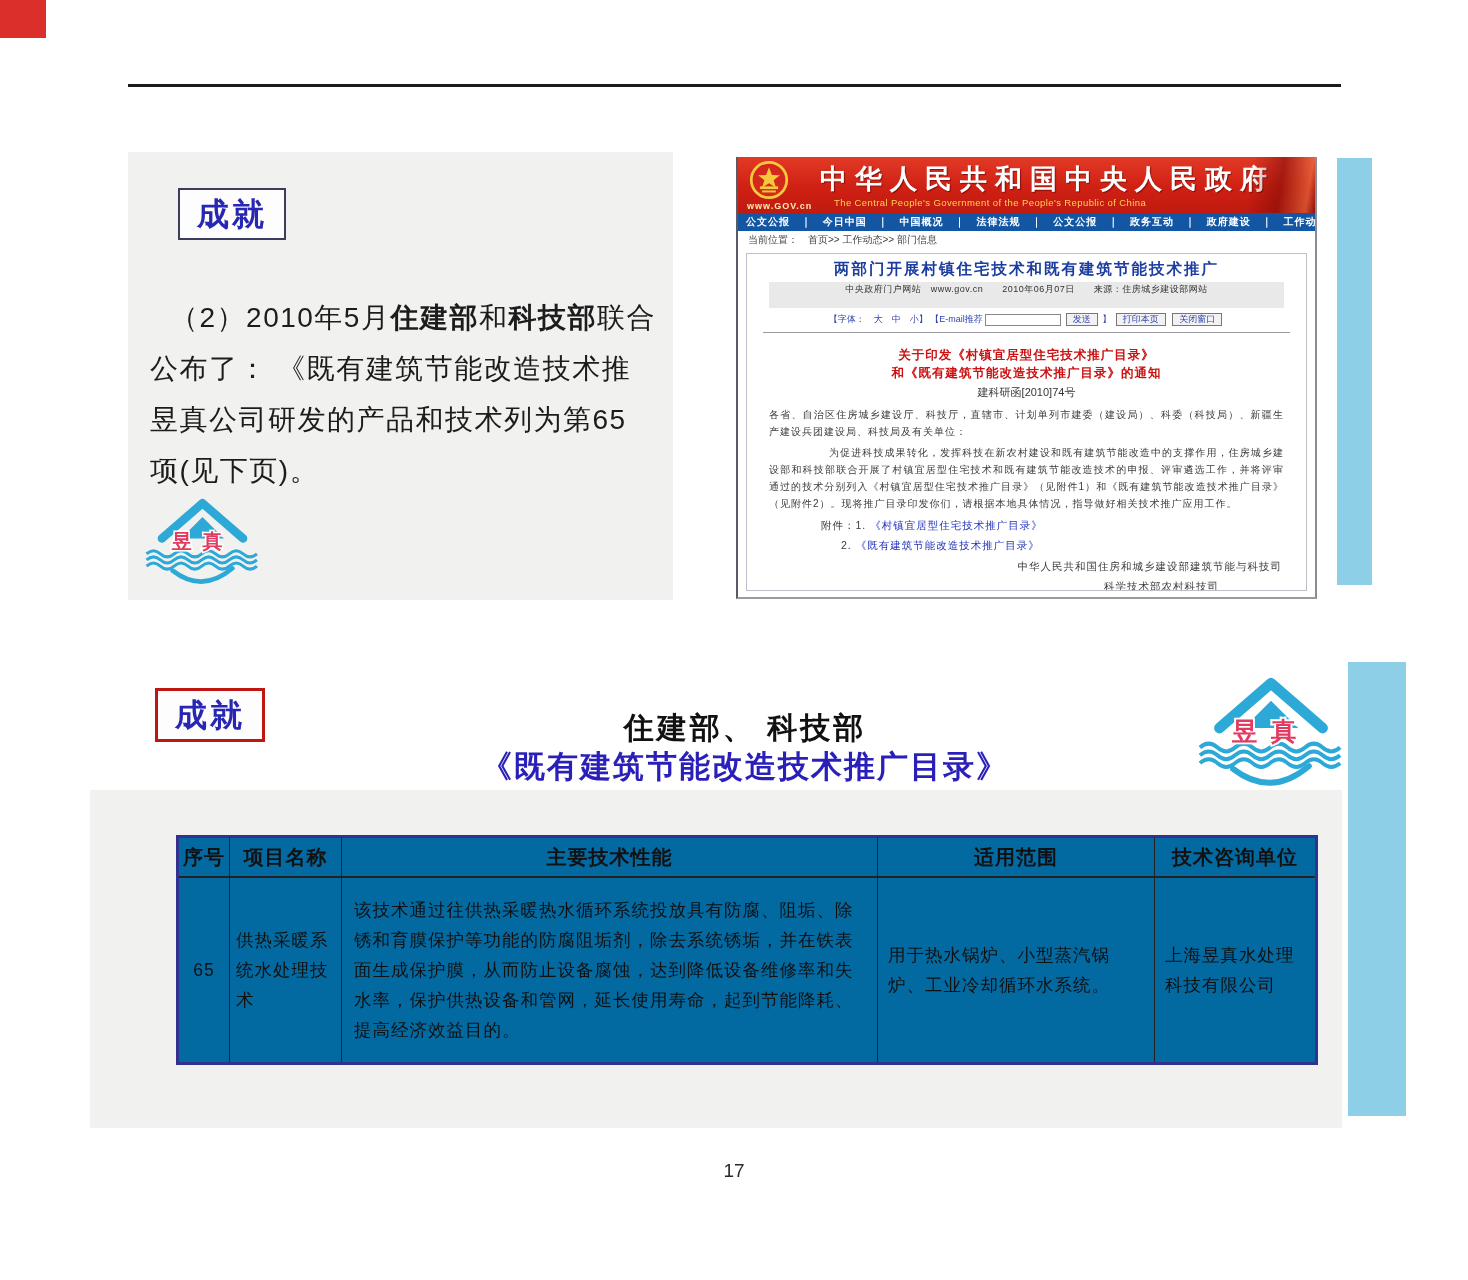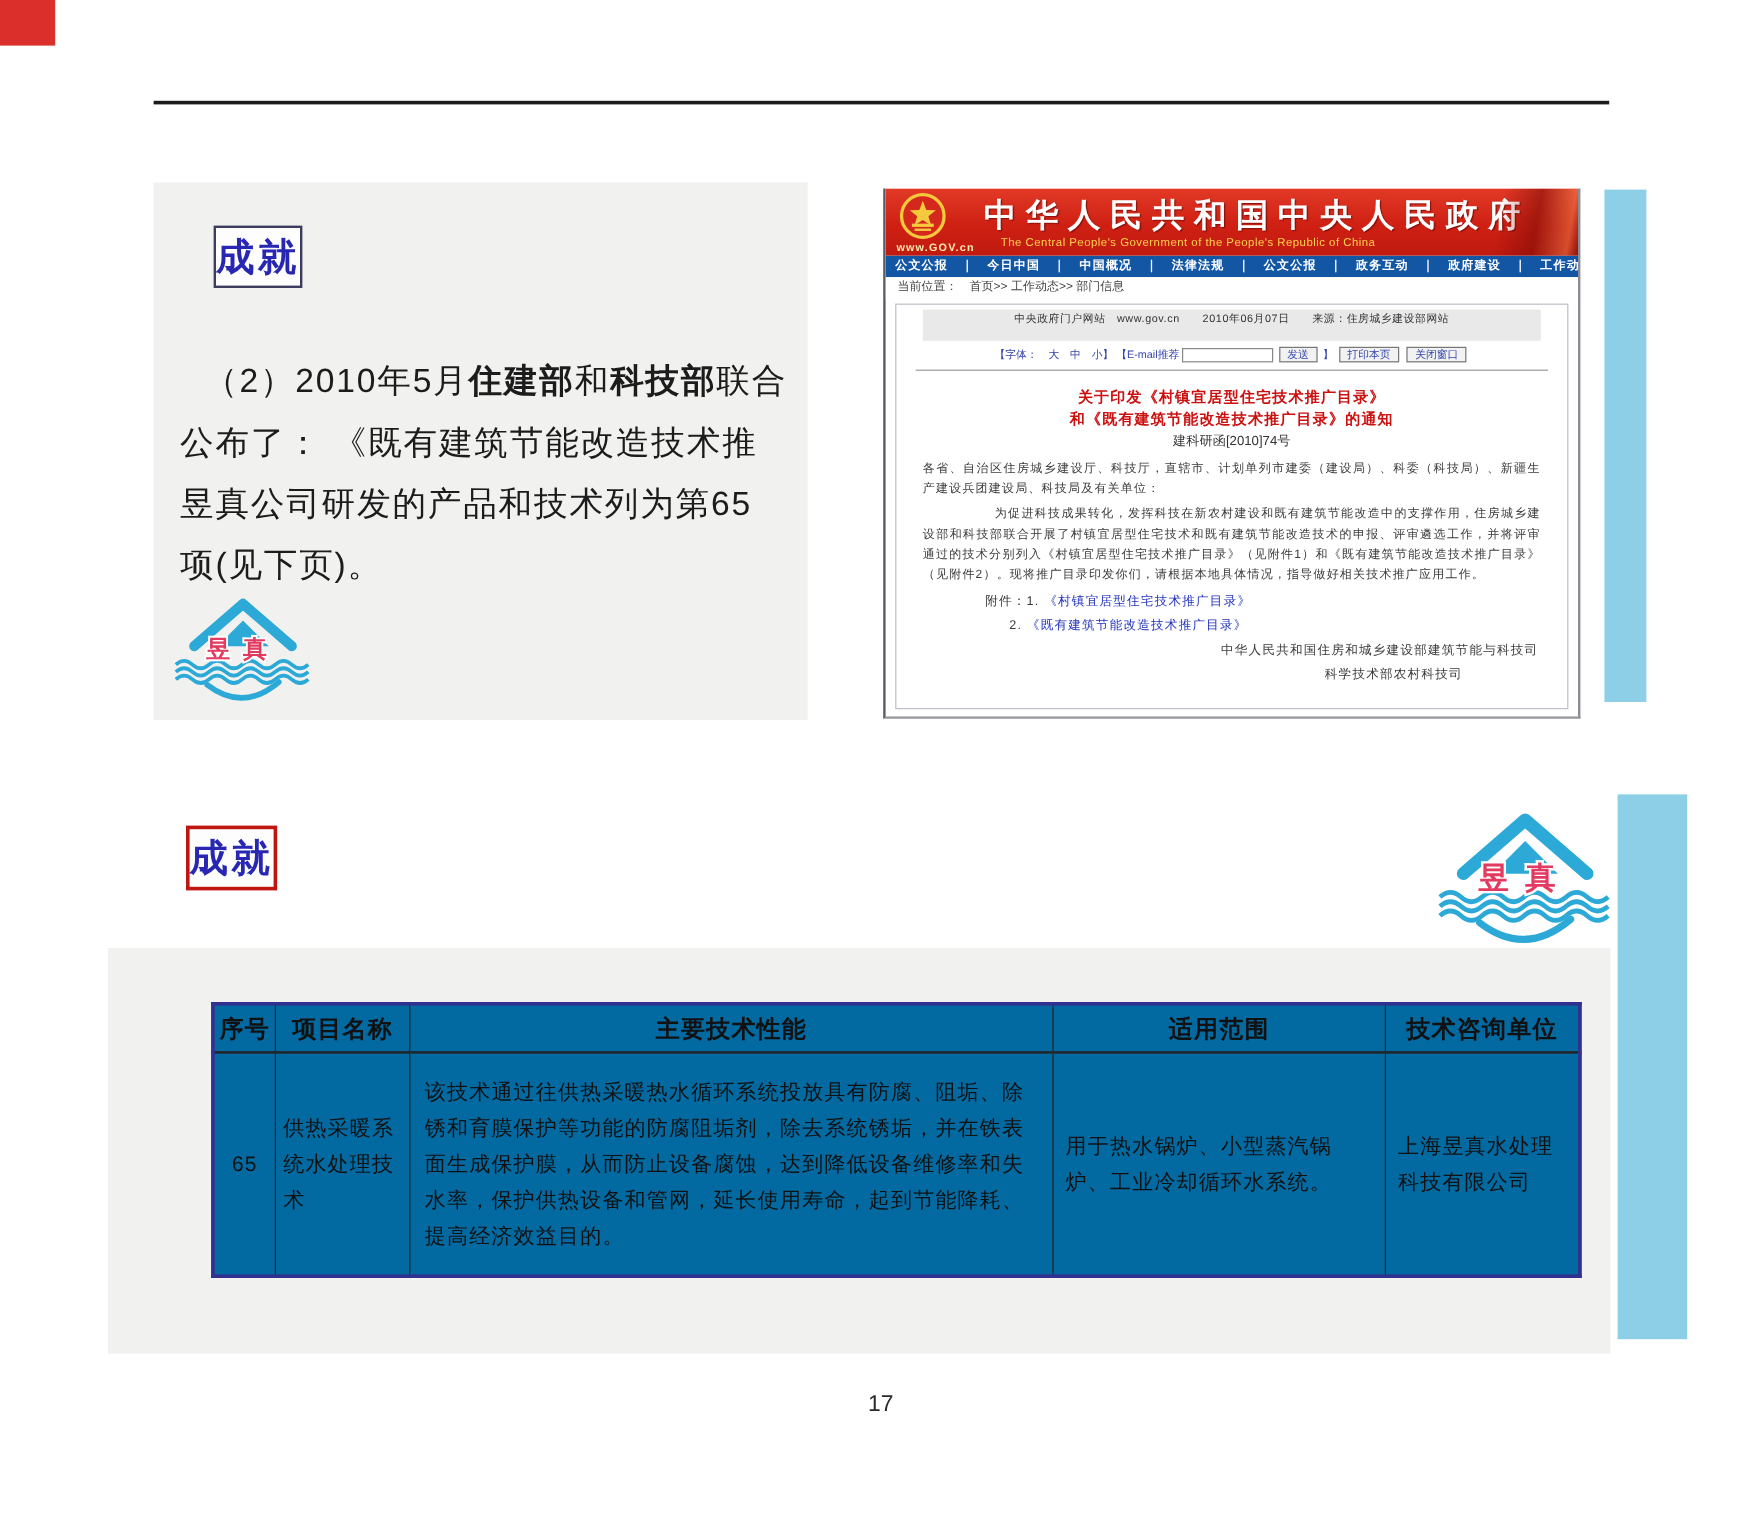--- a/index.html
+++ b/index.html
@@ -9,21 +9,21 @@
   
   .red-corner{position:absolute;left:0;top:0;width:46px;height:38px;background:#da2f2b;}
   .top-rule{position:absolute;left:128px;top:84px;width:1213px;height:3px;background:#1b1b1b;}
   .blue-bar{position:absolute;background:#8ccfe6;}
   .bar-top{left:1337px;top:158px;width:35px;height:427px;}
   .bar-bottom{left:1348px;top:662px;width:58px;height:454px;}
 
   
   .panel-top{position:absolute;left:128px;top:152px;width:545px;height:448px;background:#f1f1ef;}
   .badge{display:inline-block;background:#fdfdfd;font-weight:bold;color:#2727b3;
-         font-size:32px;letter-spacing:3px;padding:5px 0;line-height:1.2;}
+         font-size:32px;letter-spacing:3px;padding:5px 17px;line-height:1.2;}
   .badge-top{position:absolute;left:178px;top:188px;border:2px solid #3c3c5e;}
   .badge-bottom{position:absolute;left:155px;top:688px;border:3px solid #bf1612;}
 
   .intro{position:absolute;left:150px;top:292px;width:575px;font-size:28px;line-height:51px;
          color:#1c1c1c;letter-spacing:1.5px;}
   .intro div:first-child{text-indent:20px;}
   .intro b{font-weight:bold;}
 
   .logo{position:absolute;}
   .logo-top{left:145px;top:488px;width:115px;height:104px;}
@@ -129,20 +129,21 @@
         <rect x="12" y="29" width="20" height="3" fill="#f5c93c"></rect>
         <rect x="14.5" y="33.5" width="15" height="2.2" fill="#f5c93c"></rect>
       </svg>
       <div class="gov-url">www.GOV.cn</div>
       <div class="gov-title">中华人民共和国中央人民政府</div>
       <div class="gov-sub">The Central People's Government of the People's Republic of China</div>
     </div>
     <div class="gov-nav"><span class="nav-link">公文公报</span>　｜　<span class="nav-link">今日中国</span>　｜　<span class="nav-link">中国概况</span>　｜　<span class="nav-link">法律法规</span>　｜　<span class="nav-link">公文公报</span>　｜　<span class="nav-link">政务互动</span>　｜　<span class="nav-link">政府建设</span>　｜　<span class="nav-link">工作动态</span>　｜　　｜　</div>
     <div class="gov-crumb">当前位置：　首页&gt;&gt; 工作动态&gt;&gt; 部门信息</div>
     <div class="gov-content">
+      <div class="gc-title">两部门开展村镇住宅技术和既有建筑节能技术推广</div>
       <div class="gc-meta">中央政府门户网站　www.gov.cn　　2010年06月07日　　来源：住房城乡建设部网站</div>
       <div class="gc-tools">
         <span>【字体：　大　中　小】</span>
         <span>【E-mail推荐</span>
         <input class="email-input" type="text" style="">
         <span class="gc-btn">发送</span>
         <span>】</span>
         <span class="gc-btn">打印本页</span>
         <span class="gc-btn">关闭窗口</span>
       </div>
@@ -165,20 +166,24 @@
 
     </div>
   </section>
 
   <div class="blue-bar bar-top"></div>
 
   <div class="badge badge-bottom">
     <span>成就</span>
   </div>
 
+  <div class="sec2-title">
+    <div class="sec2-t1">住建部、 科技部</div>
+    <div class="sec2-t2">《既有建筑节能改造技术推广目录》</div>
+  </div>
 
   <svg class="logo logo-bottom" viewBox="0 0 150 112">
     <path d="M22 54 L75 8 L128 54" fill="none" stroke="#2da9d8" stroke-width="11" stroke-linejoin="round" stroke-linecap="round"></path>
     <path d="M75 26 L103 54 L47 54 Z" fill="#2da9d8"></path>
     <path d="M2 74 q9 -8 18 0 t18 0 t18 0 t18 0 t18 0 t18 0 t18 0 t18 0" fill="none" stroke="#2da9d8" stroke-width="4"></path>
     <path d="M2 82 q9 -8 18 0 t18 0 t18 0 t18 0 t18 0 t18 0 t18 0 t18 0" fill="none" stroke="#2da9d8" stroke-width="4"></path>
     <path d="M2 90 q9 -8 18 0 t18 0 t18 0 t18 0 t18 0 t18 0 t18 0 t18 0" fill="none" stroke="#2da9d8" stroke-width="4"></path>
     <path d="M36 96 Q75 126 114 93" fill="none" stroke="#2da9d8" stroke-width="6" stroke-linecap="round"></path>
     <text x="75" y="66" text-anchor="middle" font-size="26" font-weight="bold" fill="#e23a60" letter-spacing="14" stroke="#ffffff" stroke-width="4" paint-order="stroke">昱真</text>
   </svg>

